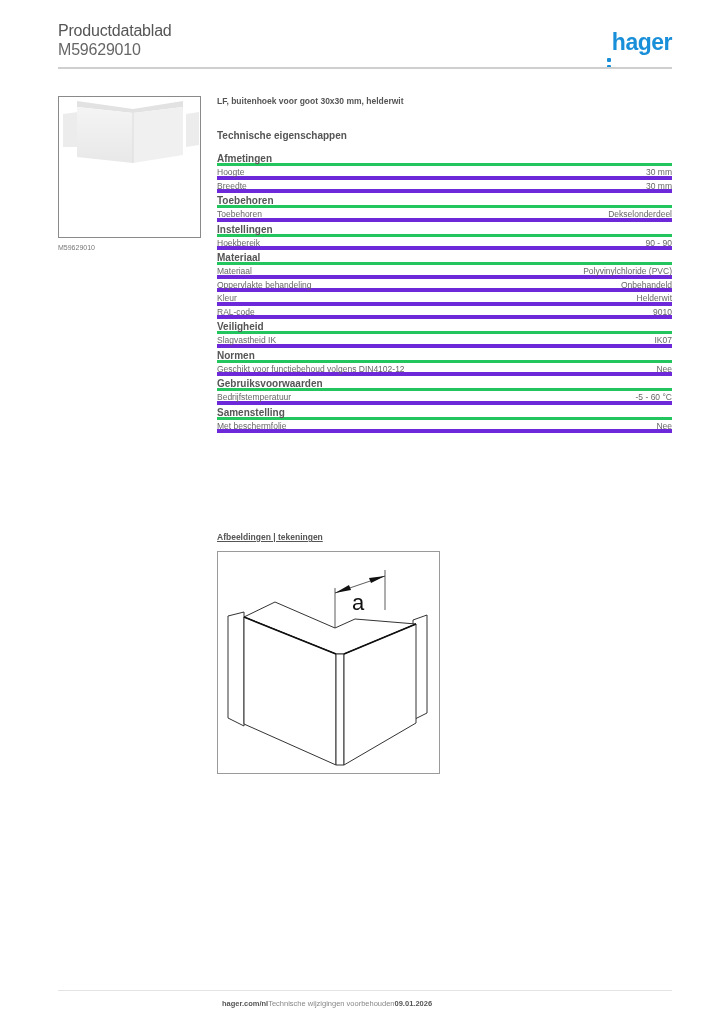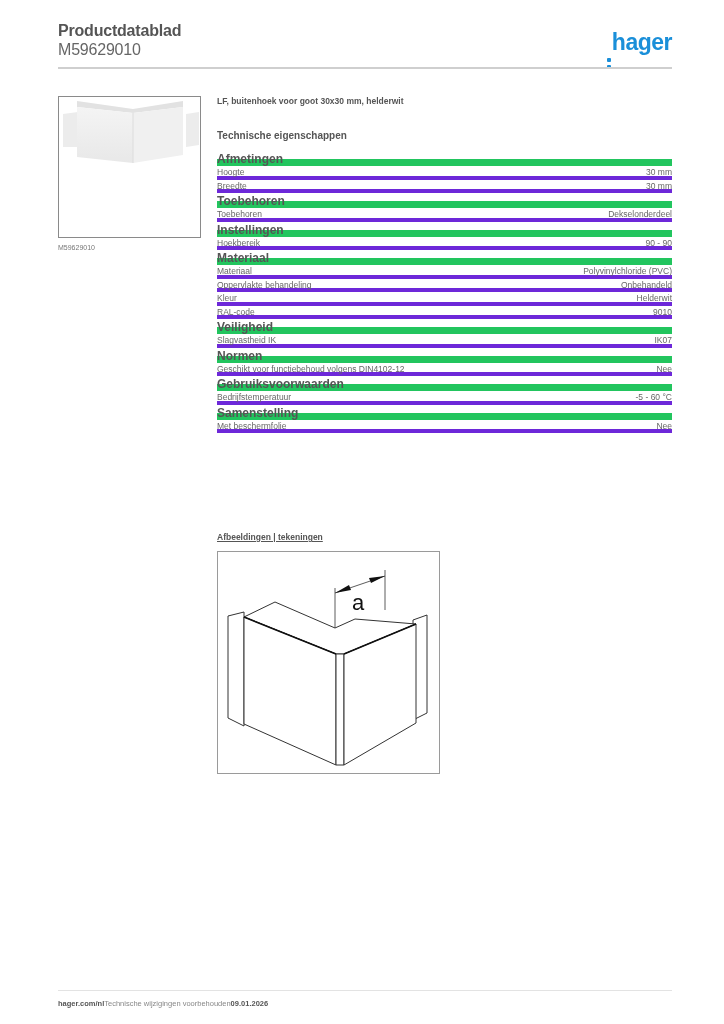--- a/index.html
+++ b/index.html
@@ -1,42 +1,42 @@
 <!DOCTYPE html>
 <html><head>
   <meta charset="utf-8">
   <style>
     * { box-sizing: border-box; margin: 0; padding: 0; }
     html, body { width: 724px; height: 1024px; background: #ffffff; }
     body { font-family: "Liberation Sans", sans-serif; color: #555; position: relative; overflow: hidden; }
 
     .header { position: absolute; left: 58px; top: 21px; width: 614px; height: 48px; }
-    .doc-title { font-size: 16px; font-weight: bold; color: #555; line-height: 19px; letter-spacing: -0.2px; }
+    .doc-title { font-size: 16px; font-weight: normal; color: #555; line-height: 19px; letter-spacing: -0.2px; }
     .doc-number { font-size: 16px; color: #666; line-height: 19px; letter-spacing: -0.2px; }
     .logo { position: absolute; right: 0; top: 8px; font-size: 23px; font-weight: bold; color: #1a8fd9; letter-spacing: -0.5px; }
     .logo .colon { display: inline-block; width: 5px; position: relative; }
     .logo .colon i { position: absolute; left: 0; width: 4px; height: 4px; background: #1a8fd9; border-radius: 1px; }
     .header-rule { position: absolute; left: 58px; top: 67px; width: 614px; height: 2px; background: #cfcfcf; }
 
     .thumb { position: absolute; left: 58px; top: 96px; width: 143px; height: 142px; border: 1px solid #8a8a8a; background: #fff; }
     .thumb-caption { position: absolute; left: 58px; top: 244px; font-size: 7px; color: #777; }
 
     .main { position: absolute; left: 217px; top: 96px; width: 455px; }
     .product-desc { font-size: 8.5px; font-weight: bold; color: #555; height: 12px; }
     .section-title { font-size: 10px; font-weight: bold; color: #555; margin-top: 22px; }
     .group { margin-top: 2px; }
-    .group-title { font-size: 12px; font-weight: bold; color: #555; height: 13px; line-height: 12px; border-bottom: 7px solid #22c55e; }
+    .group-title { font-size: 10px; font-weight: bold; color: #555; height: 13px; line-height: 12px; border-bottom: 3px solid #22c55e; }
     .row { display: flex; justify-content: space-between; font-size: 8.5px; color: #666; height: 13.5px; line-height: 13px; border-bottom: 4px solid #6d28d9; }
     .row .val { text-align: left; }
 
     .images-title { position: absolute; left: 217px; top: 532px; font-size: 8.5px; font-weight: bold; color: #555; text-decoration: underline; }
     .drawing { position: absolute; left: 217px; top: 551px; width: 223px; height: 223px; border: 1px solid #9a9a9a; background: #fff; }
 
     .footer-rule { position: absolute; left: 58px; top: 990px; width: 614px; height: 1px; background: #e3e3e3; }
-    .footer { position: absolute; left: 58px; top: 999px; width: 538px; display: flex; justify-content: flex-start; font-size: 7.5px; }
+    .footer { position: absolute; left: 58px; top: 999px; width: 538px; display: flex; justify-content: center; font-size: 7.5px; }
     .footer-left { font-weight: bold; color: #555; }
     .footer-center { color: #888; }
     .footer-right { font-weight: bold; color: #555; }
   </style>
 </head>
 <body>
 
 <div class="header">
   <div class="doc-title">Productdatablad</div>
   <div class="doc-number">M59629010</div>

